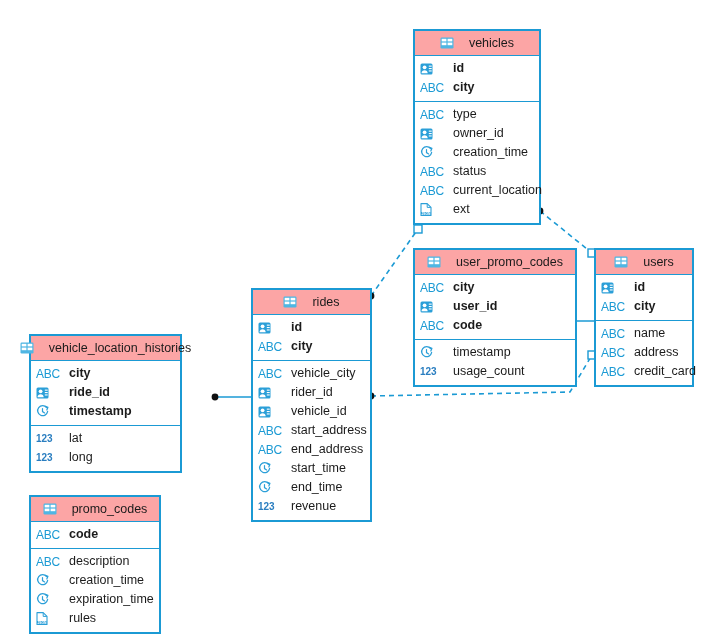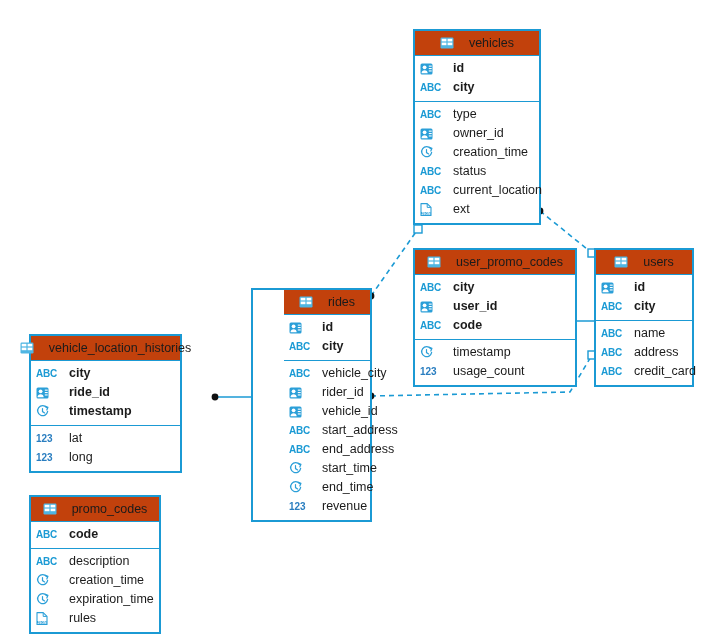--- a/index.html
+++ b/index.html
@@ -28,21 +28,21 @@
     background: #ffffff;
     box-sizing: border-box;
     z-index: 2;
   }
   .tbl-header {
     height: 25px;
     display: flex;
     align-items: center;
     justify-content: center;
     gap: 14px;
-    background: #c2410c;
+    background: #fca5a5;
     border-bottom: 1px solid #1b9ad4;
     font-size: 12.5px;
     color: #1b1b1b;
     box-sizing: border-box;
   }
   .tbl-title { white-space: nowrap; }
   .tbl-section {
     padding: 3px 0 4px 0;
     box-sizing: border-box;
   }
@@ -66,22 +66,22 @@
     width: 15px;
     height: 14px;
     flex: 0 0 15px;
     display: inline-flex;
     align-items: center;
     justify-content: flex-start;
   }
   .ficon svg { display: block; }
   .abc-glyph {
     font-family: "Liberation Sans", sans-serif;
-    font-size: 10px;
-    font-weight: bold;
+    font-size: 12px;
+    font-weight: normal;
     color: #1b9ad4;
     letter-spacing: -0.2px;
     line-height: 1;
   }
   .num-glyph {
     font-family: "Liberation Sans", sans-serif;
     font-size: 10px;
     font-weight: bold;
     color: #2a7ec0;
     line-height: 1;
@@ -312,21 +312,21 @@
           <span class="fname">address</span>
         </div>
         <div class="field-row">
           <span class="ficon">
             <span class="abc-glyph">ABC</span>
           </span>
           <span class="fname">credit_card</span>
         </div>
       </div>
     </div>
-    <div class="table-node" style="left: 251px; top: 288px; width: 121px; padding-left: 31px;">
+    <div class="table-node" style="left: 251px; top: 288px; width: 121px;">
       <div class="tbl-header">
         <span class="ficon">
           <svg width="14" height="12" viewBox="0 0 14 12">
             <rect x="0.5" y="0.5" width="13" height="11" rx="1.2" fill="#4fb6e3"></rect>
             <rect x="1.7" y="1.8" width="4.7" height="2.6" fill="#ffffff"></rect>
             <rect x="7.6" y="1.8" width="4.7" height="2.6" fill="#ffffff"></rect>
             <rect x="1.7" y="5.6" width="4.7" height="2.6" fill="#ffffff"></rect>
             <rect x="7.6" y="5.6" width="4.7" height="2.6" fill="#ffffff"></rect>
           </svg>
         </span>

